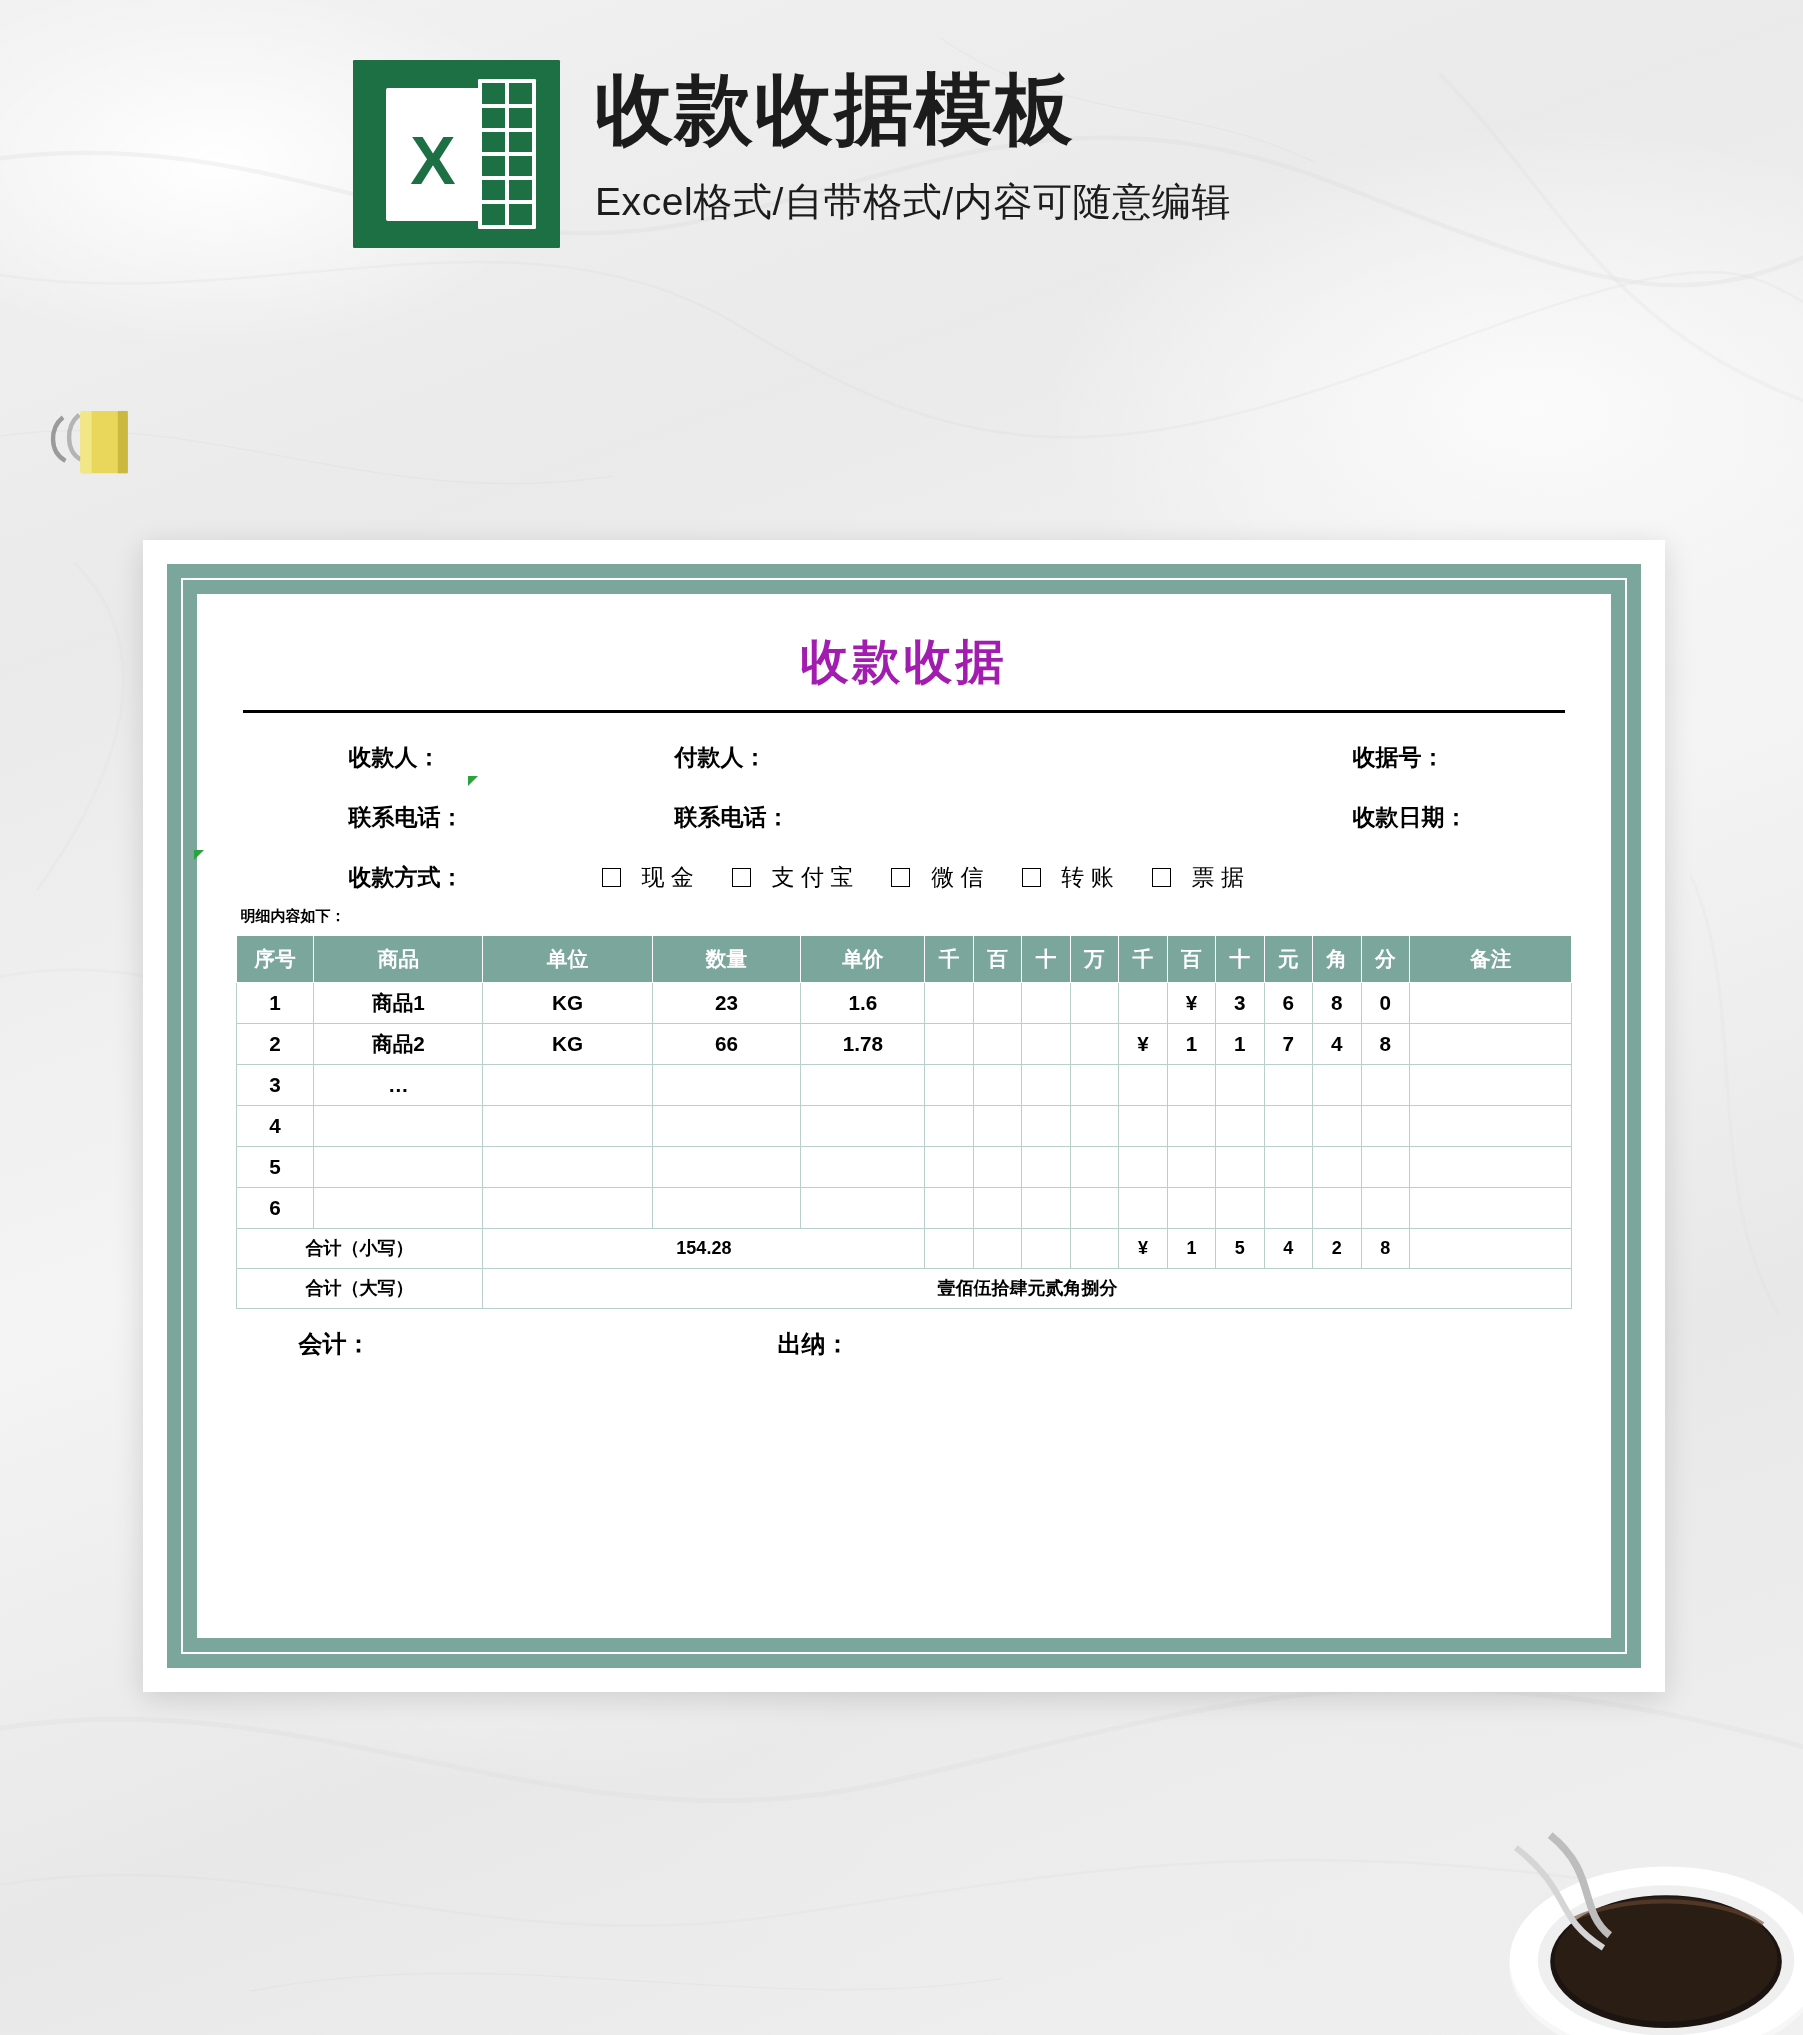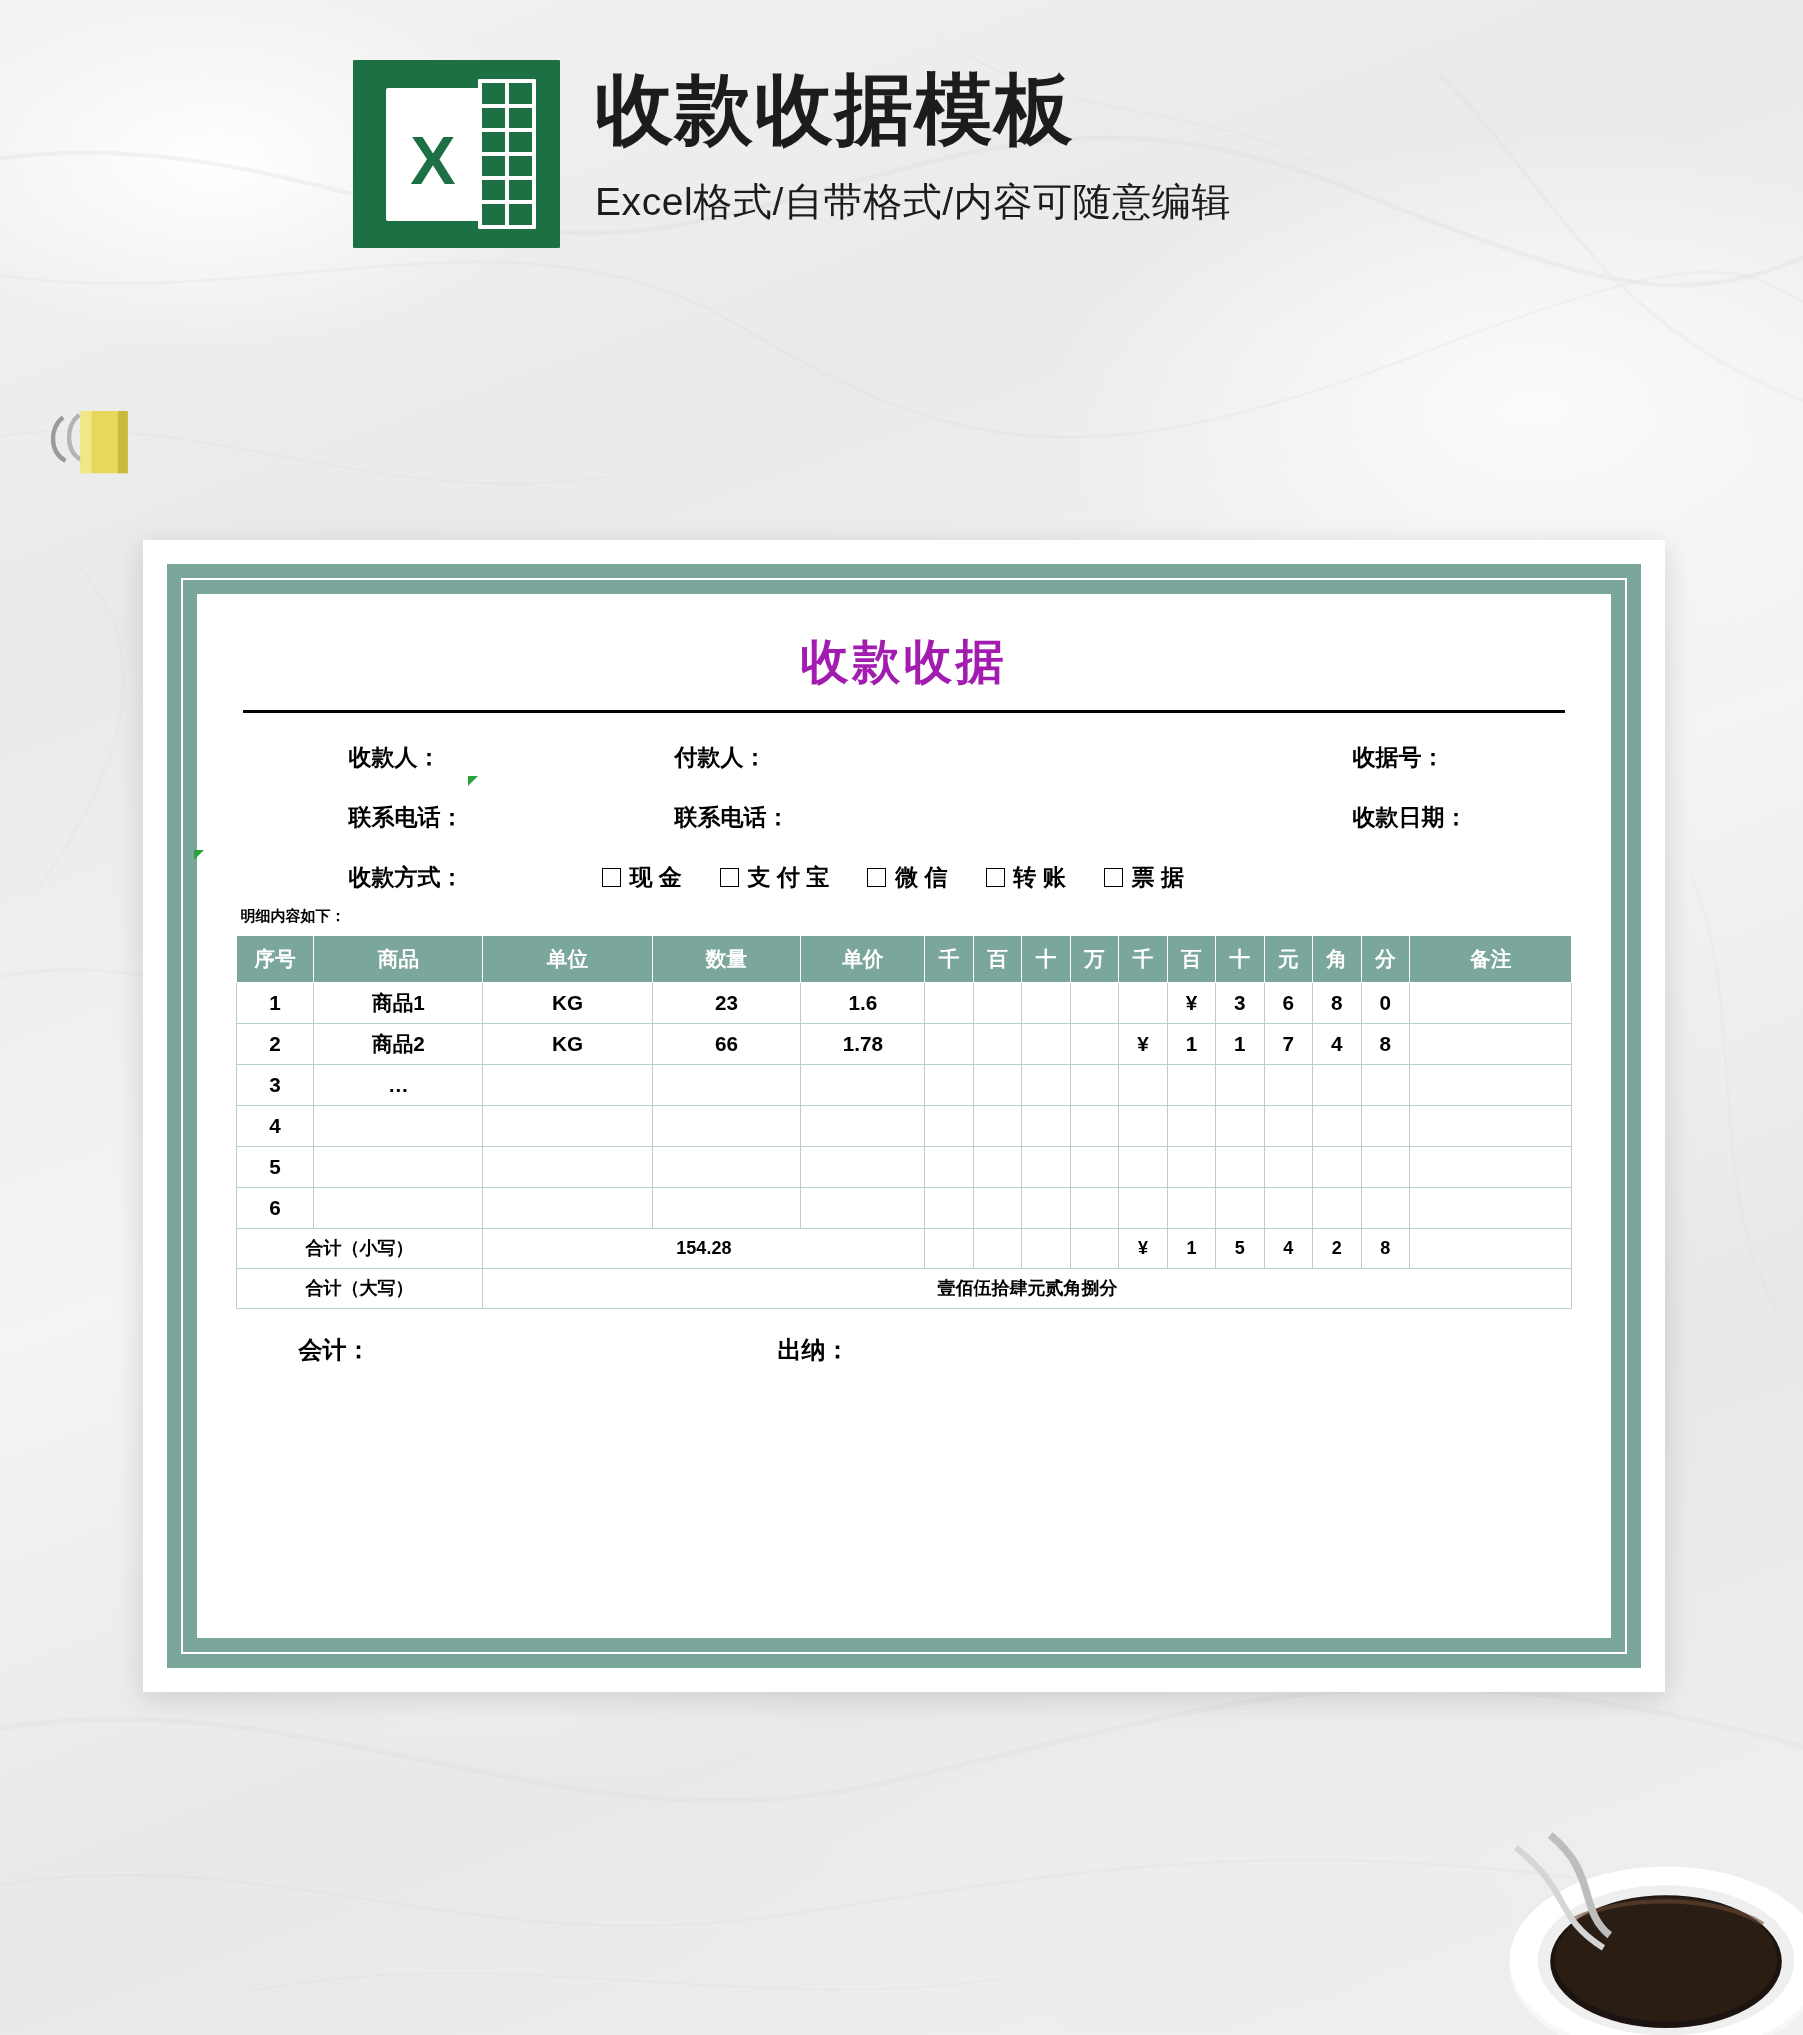--- a/index.html
+++ b/index.html
@@ -157,21 +157,21 @@
     font-weight: bold;
     color: #000;
   }
   .meta-row .cell { display: flex; align-items: center; }
   .c1 { width: 351px; padding-left: 98px; box-sizing: border-box; }
   .c2 { width: 438px; padding-left: 73px; box-sizing: border-box; }
   .c3 { flex: 1; padding-left: 313px; box-sizing: border-box; }
 
   .pay-label { width: 351px; padding-left: 98px; box-sizing: border-box; }
   .pay-options { display: flex; align-items: center; gap: 38px; }
-  .opt { display: flex; align-items: center; font-size: 23px; font-weight: bold; }
+  .opt { display: flex; align-items: center; font-size: 23px; font-weight: normal; gap: 12px; }
   .box {
     display: inline-block;
     width: 19px; height: 19px;
     border: 1.9px solid #000;
     margin-right: 8.8px;
     box-sizing: border-box;
   }
 
   .detail-label {
     font-size: 15px;
@@ -203,21 +203,21 @@
   }
   td.num, td.txt { font-weight: bold; }
   tr.data td { height: 40px; }
   .row-total td { height: 46px; font-size: 18px; }
   .caps { font-size: 22px; }
   .sign-row {
     display: flex;
     align-items: flex-end;
     font-size: 24px;
     font-weight: bold;
-    margin-top: 25px;
+    margin-top: 19px;
     padding-left: 63px;
   }
   .sign-row .s2 { margin-left: 407px; }
 
   
   .marker {
     position: absolute;
     width: 0; height: 0;
     border-left: 10px solid #2aa33c;
     border-bottom: 10px solid transparent;

